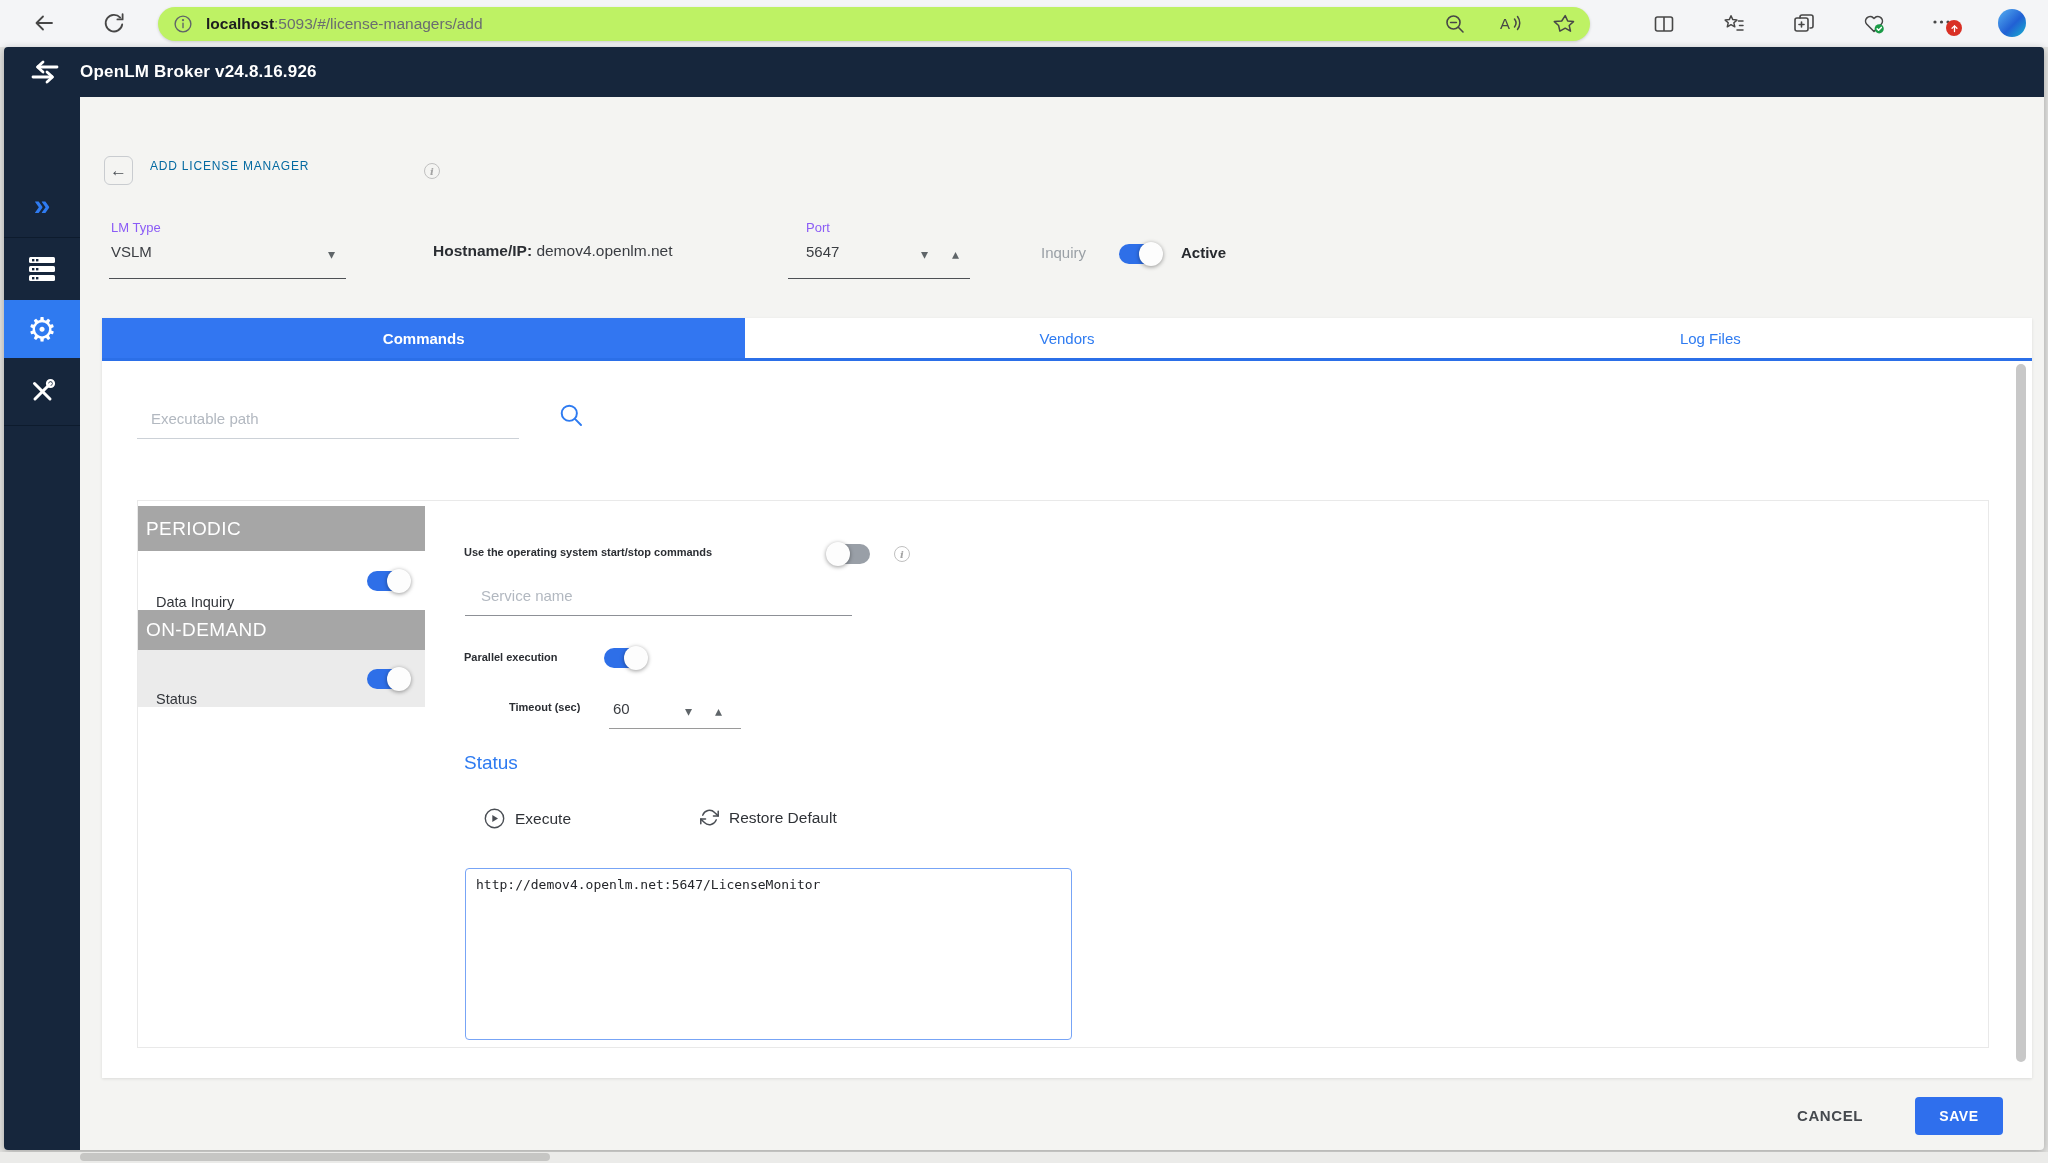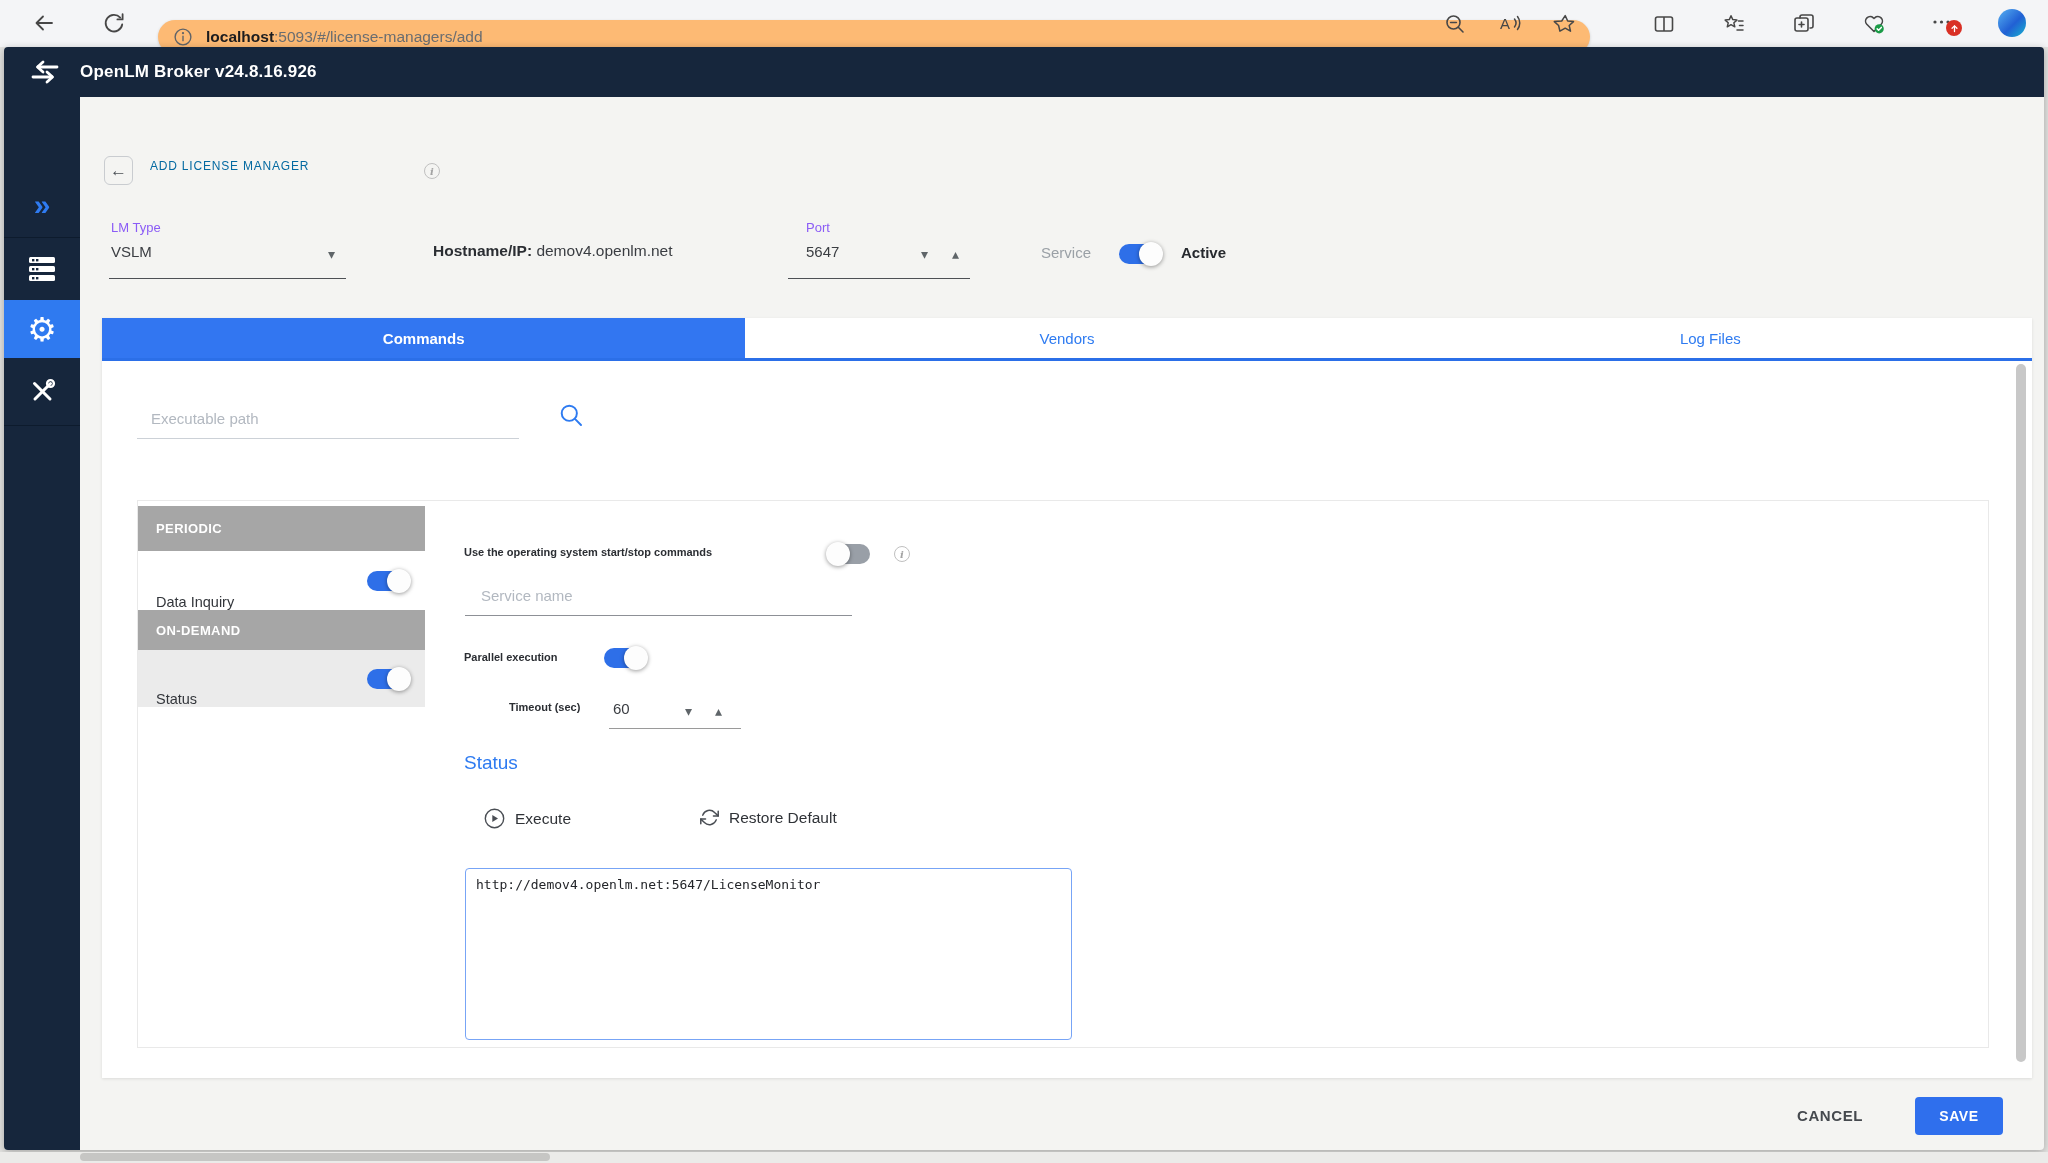--- a/index.html
+++ b/index.html
@@ -3,21 +3,21 @@
 <meta charset="utf-8">
 <style>
   *{margin:0;padding:0;box-sizing:border-box}
   html,body{width:2048px;height:1163px}
   body{position:relative;background:#e3e3e1;font-family:"Liberation Sans",sans-serif;overflow:hidden}
   .abs{position:absolute}
   svg{display:block}
   
   .bbar{left:0;top:0;width:2048px;height:47px;background:#f4f5f7}
   .bicon{width:24px;height:24px;color:#474747;cursor:pointer}
-  .pill{left:158px;top:20px;width:1432px;height:34px;background:#fdba74;border-radius:17px;
+  .pill{left:158px;top:7px;width:1432px;height:34px;background:#bef264;border-radius:17px;
         box-shadow:0 1px 3px rgba(0,0,0,.16);display:flex;align-items:center}
   .url{font-size:15.5px;white-space:nowrap}
   .url .host{color:#1d1d1f;font-weight:600}
   .url .rest{color:#6a6d70}
   .copilot{width:28px;height:28px;border-radius:50%;
            background:linear-gradient(135deg,#57b1f2 0%,#2160d4 55%,#17b3cf 100%)}
   .badge{width:16px;height:16px;border-radius:50%;background:#d93025;color:#fff;
          display:flex;align-items:center;justify-content:center;font-size:10px;font-weight:700}
   
   .frame{left:4px;top:47px;width:2040px;height:1103px;background:#f4f4f2;border-radius:4px;
@@ -55,22 +55,22 @@
   .card{left:22px;top:221px;width:1930px;height:760px;background:#fff;
         box-shadow:0 1px 3px rgba(0,0,0,.10)}
   .tabs{left:0;top:0;width:1930px;height:43px;display:flex;border-bottom:3px solid #2B6FE8}
   .tab{flex:1;display:flex;align-items:center;justify-content:center;font-size:15px;
        color:#2E7BF1;background:#fff;cursor:pointer}
   .tab.active{background:#3276F1;color:#fff;font-weight:700}
   .txtinput{border:none;border-bottom:1px solid #ccd1d7;background:transparent;outline:none;
             font-size:15px;color:#333;font-family:"Liberation Sans",sans-serif}
   .txtinput::placeholder{color:#b2b8c0}
   .panel{left:35px;top:182px;width:1852px;height:548px;border:1px solid #e9e9e9;background:#fff}
-  .lhead{left:0;width:287px;background:#A6A6A6;color:#fff;font-size:13px;font-weight:700;
-         letter-spacing:.4px;display:flex;align-items:center;padding-left:18px}
+  .lhead{left:0;width:287px;background:#A6A6A6;color:#fff;font-size:19px;font-weight:400;
+         letter-spacing:.4px;display:flex;align-items:center;padding-left:8px}
   .lrow{left:0;width:287px;display:flex;align-items:flex-end;padding-left:18px;font-size:14.5px;
         color:#33363b;cursor:pointer}
   .semib{font-size:11px;color:#2b2e33;font-weight:700}
   .bluehead{font-size:19px;color:#2E7BF1;font-weight:500}
   .cmdbtn{display:flex;align-items:center;gap:10px;font-size:15.5px;color:#2f3237;cursor:pointer}
   .cmdbox{border:1px solid #77a4f6;border-radius:4px;resize:none;outline:none;padding:8px 10px;
           font:13px "DejaVu Sans Mono",monospace;color:#24262a;background:#fff}
   .vthumb{width:10px;border-radius:5px;background:#c8c8c8;cursor:pointer}
   
   .cancel{font-size:15px;font-weight:700;color:#45494e;letter-spacing:.6px;cursor:pointer}
@@ -226,21 +226,21 @@
     <div class="abs uline" style="left:29px;top:181px;width:237px"></div>
 
     <div class="abs" style="left:353px;top:145px;font-size:15.5px"><span class="semib" style="font-size:15.5px">Hostname/IP:</span> <span style="color:#3a3d42;font-weight:500">demov4.openlm.net</span></div>
 
     <div class="abs flabel" style="left:726px;top:123px">Port</div>
     <div class="abs fvalue" style="left:726px;top:146px">5647</div>
     <div class="abs car-d" style="left:841px;top:148px"></div>
     <div class="abs car-u" style="left:872px;top:148px"></div>
     <div class="abs uline" style="left:708px;top:181px;width:182px"></div>
 
-    <div class="abs" style="left:961px;top:147px;font-size:15px;color:#9aa0a6">Service</div>
+    <div class="abs" style="left:961px;top:147px;font-size:15px;color:#9aa0a6">Inquiry</div>
     <div class="abs sw on" style="left:1039px;top:147px">
         <div class="knob"></div>
       </div>
     <div class="abs" style="left:1101px;top:147px;font-size:15px;color:#26292e;font-weight:700">Active</div>
 
     <div class="abs card">
 
       <div class="abs tabs">
         <div class="tab active">Commands</div>
         <div class="tab">Vendors</div>

